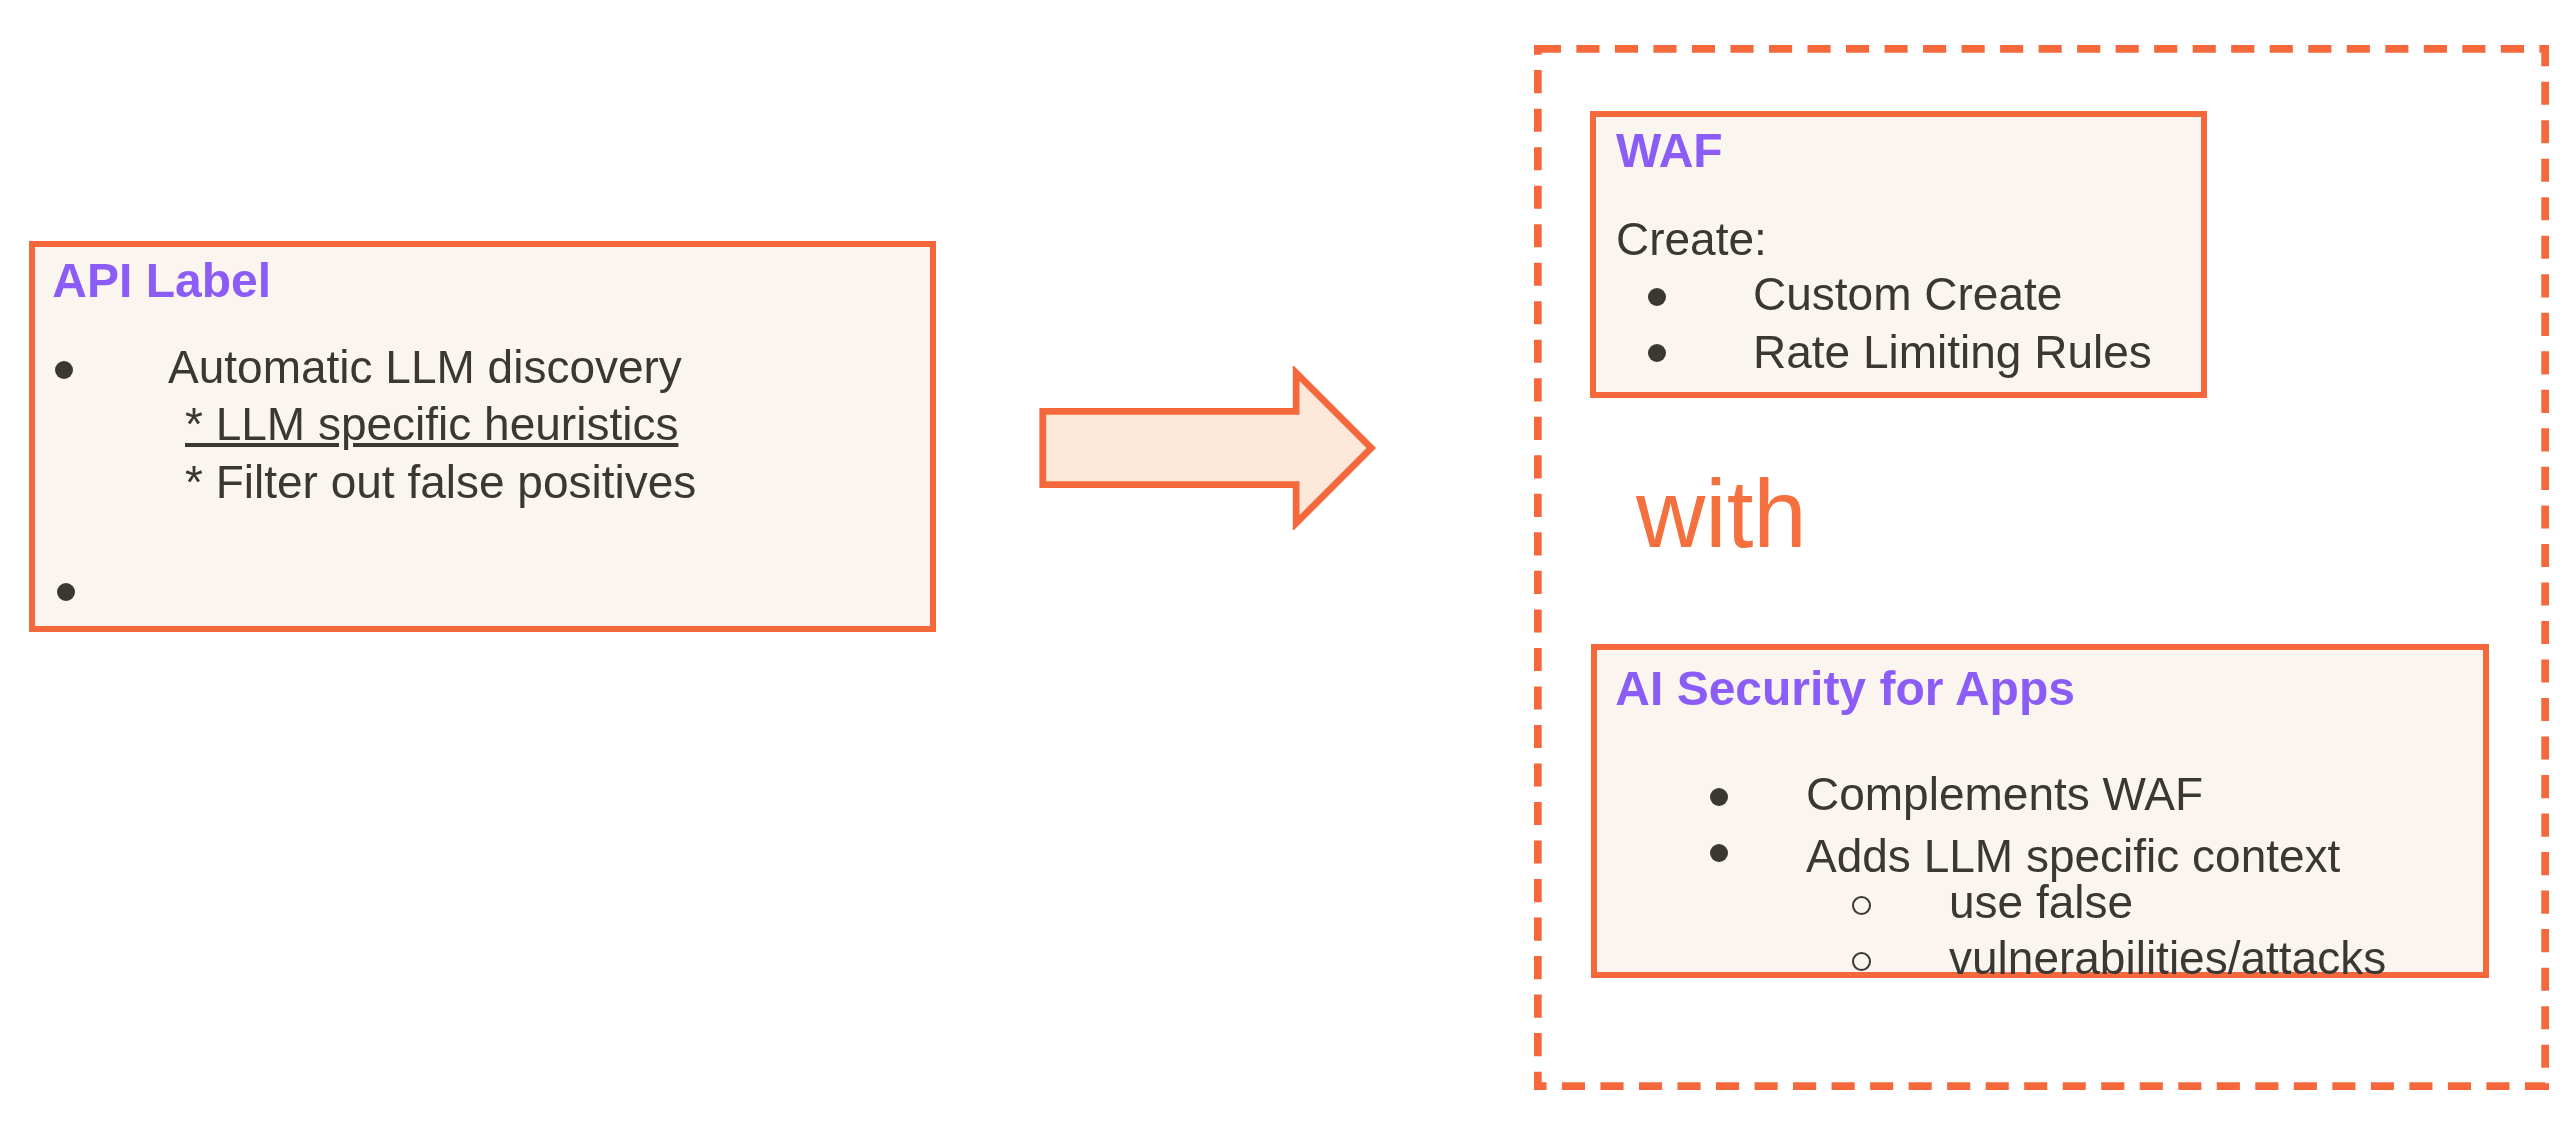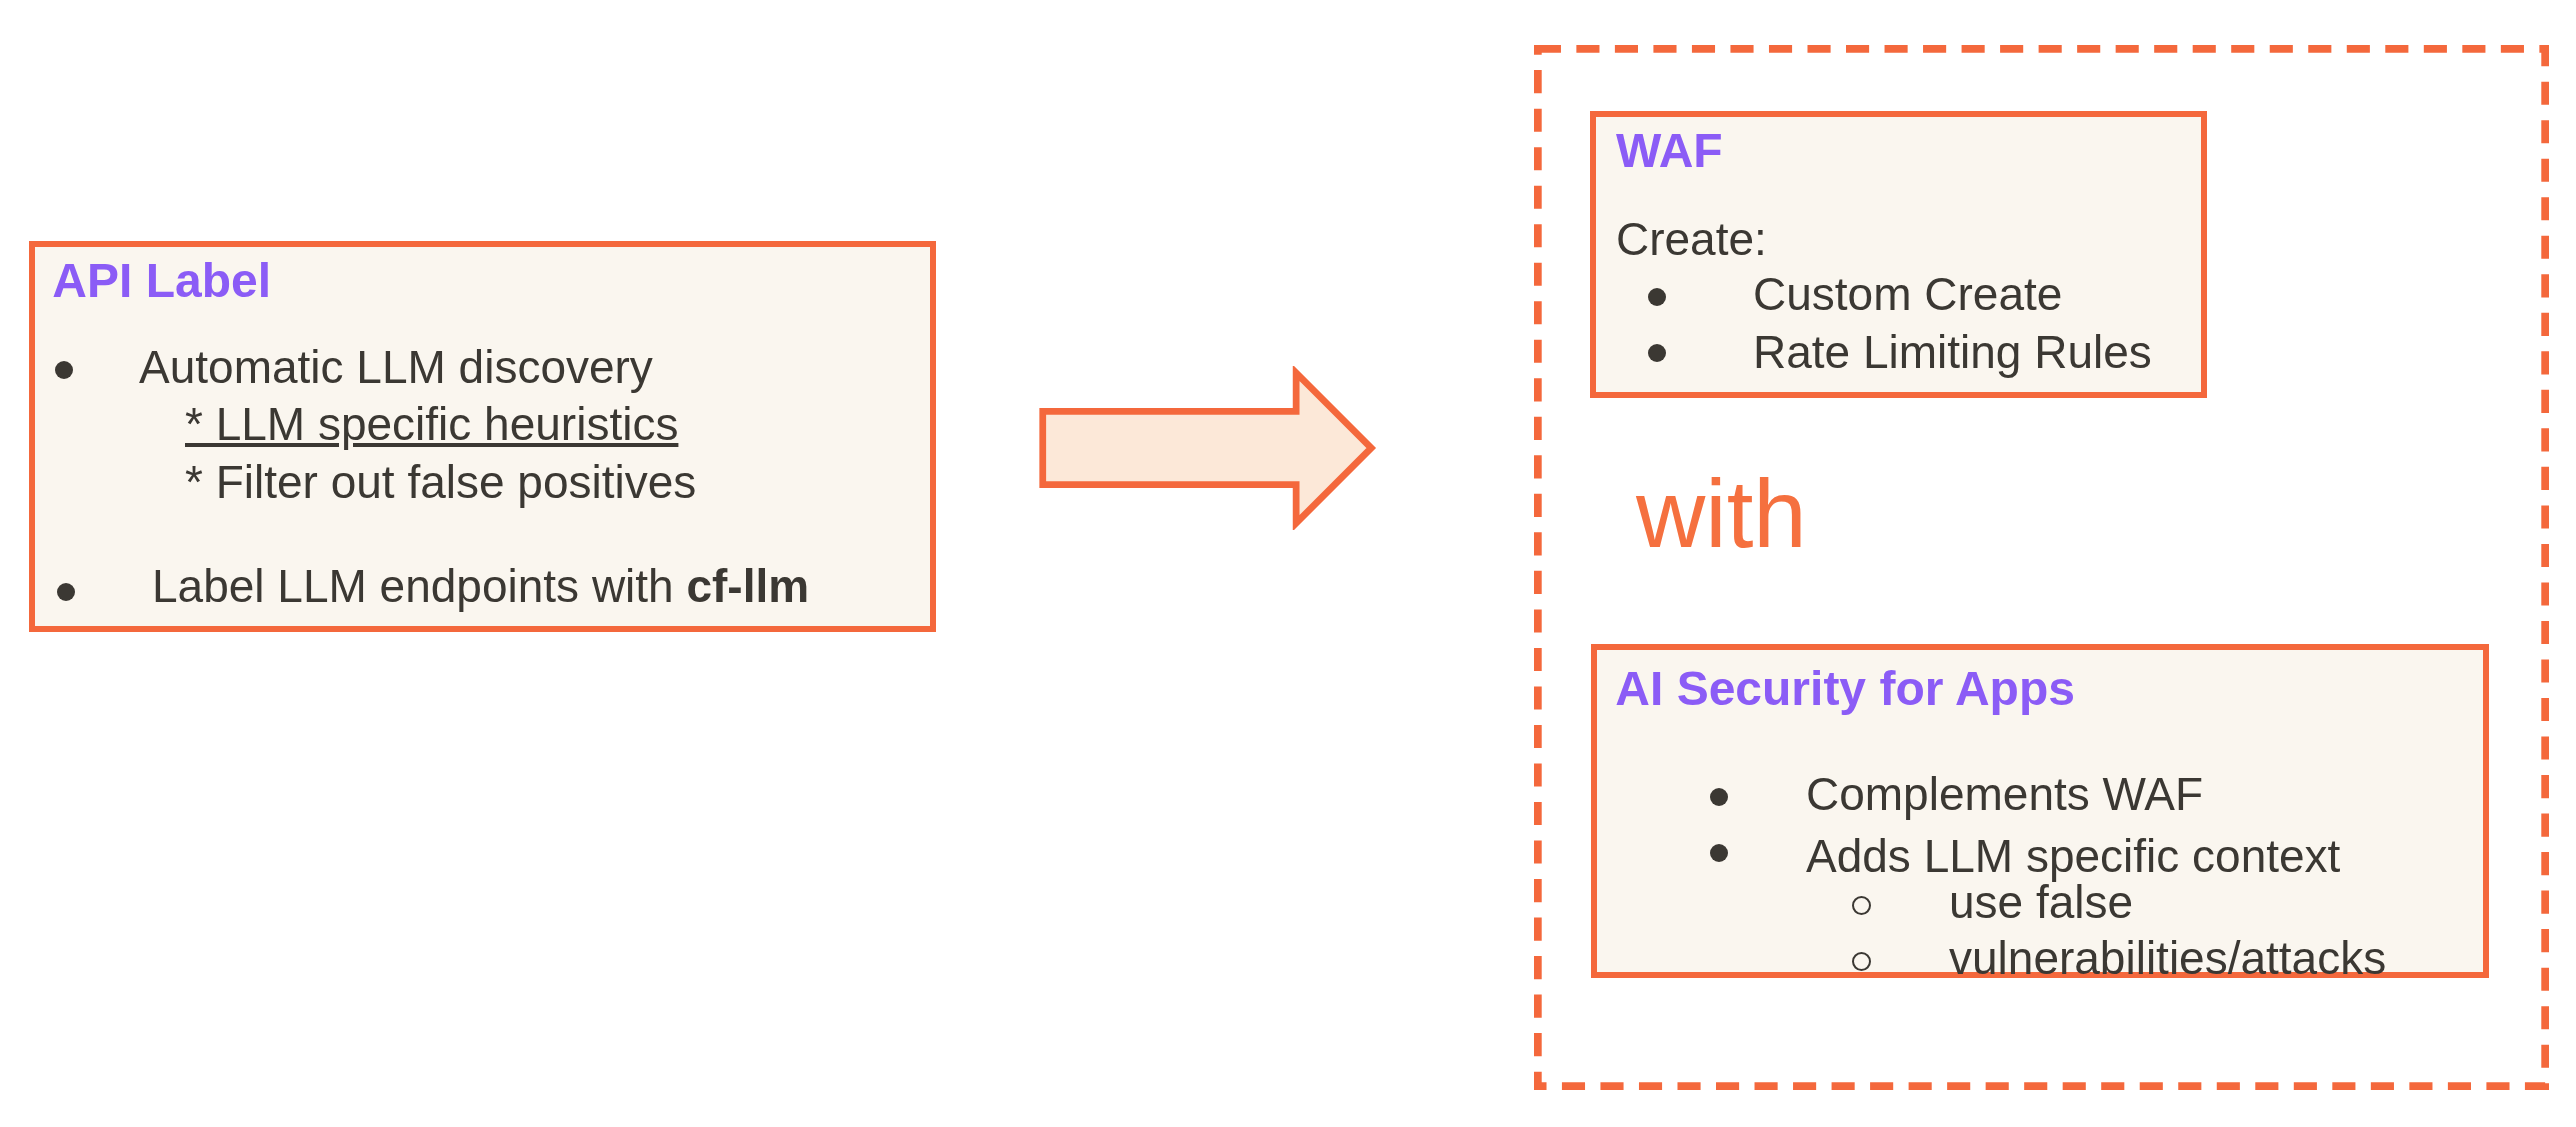--- a/index.html
+++ b/index.html
@@ -56,27 +56,26 @@
   .bold { font-weight: bold; }
   svg { display: block; }
 </style>
 </head>
 <body>
 
 <div class="box" style="left:29px; top:241px; width:907px; height:391px;">
   <div class="box-title" style="left:17.3px; top:4.8px;">API Label</div>
 
   <div class="dot" style="left:20px; top:114px;"></div>
-  <div class="line" style="left:104px; top:91px;text-align:right;">Automatic LLM discovery</div>
+  <div class="line" style="left:133px; top:91px;text-align:right;">Automatic LLM discovery</div>
 
   <div class="line" style="left:150px; top:148px;text-decoration:underline;">* LLM specific heuristics</div>
   <div class="line" style="left:150px; top:206px;">* Filter out false positives</div>
 
   <div class="dot" style="left:22px; top:336px;"></div>
-  <div class="line" style="left:117px; top:310px;"><span>Label LLM endpoints with </span><span class="bold">cf-llm</span></div>
 </div>
 
 <svg class="abs" style="left:1036px; top:366px;" width="343" height="164" aria-hidden="true" viewBox="0 0 356 170">
   <polygon points="7,47 270,47 270,7 348,85 270,163 270,123 7,123" fill="#FCE8D8" stroke="#F4683C" stroke-width="7" stroke-linejoin="miter"></polygon>
 </svg>
 
 <svg class="abs" style="left:1534px; top:45px;" width="1015" height="1045" aria-hidden="true" viewBox="0 0 1054 1085">
   <rect x="4" y="4" width="1046" height="1077" fill="none" stroke="#F4683C" stroke-width="8" stroke-dasharray="24 16"></rect>
 </svg>
 

